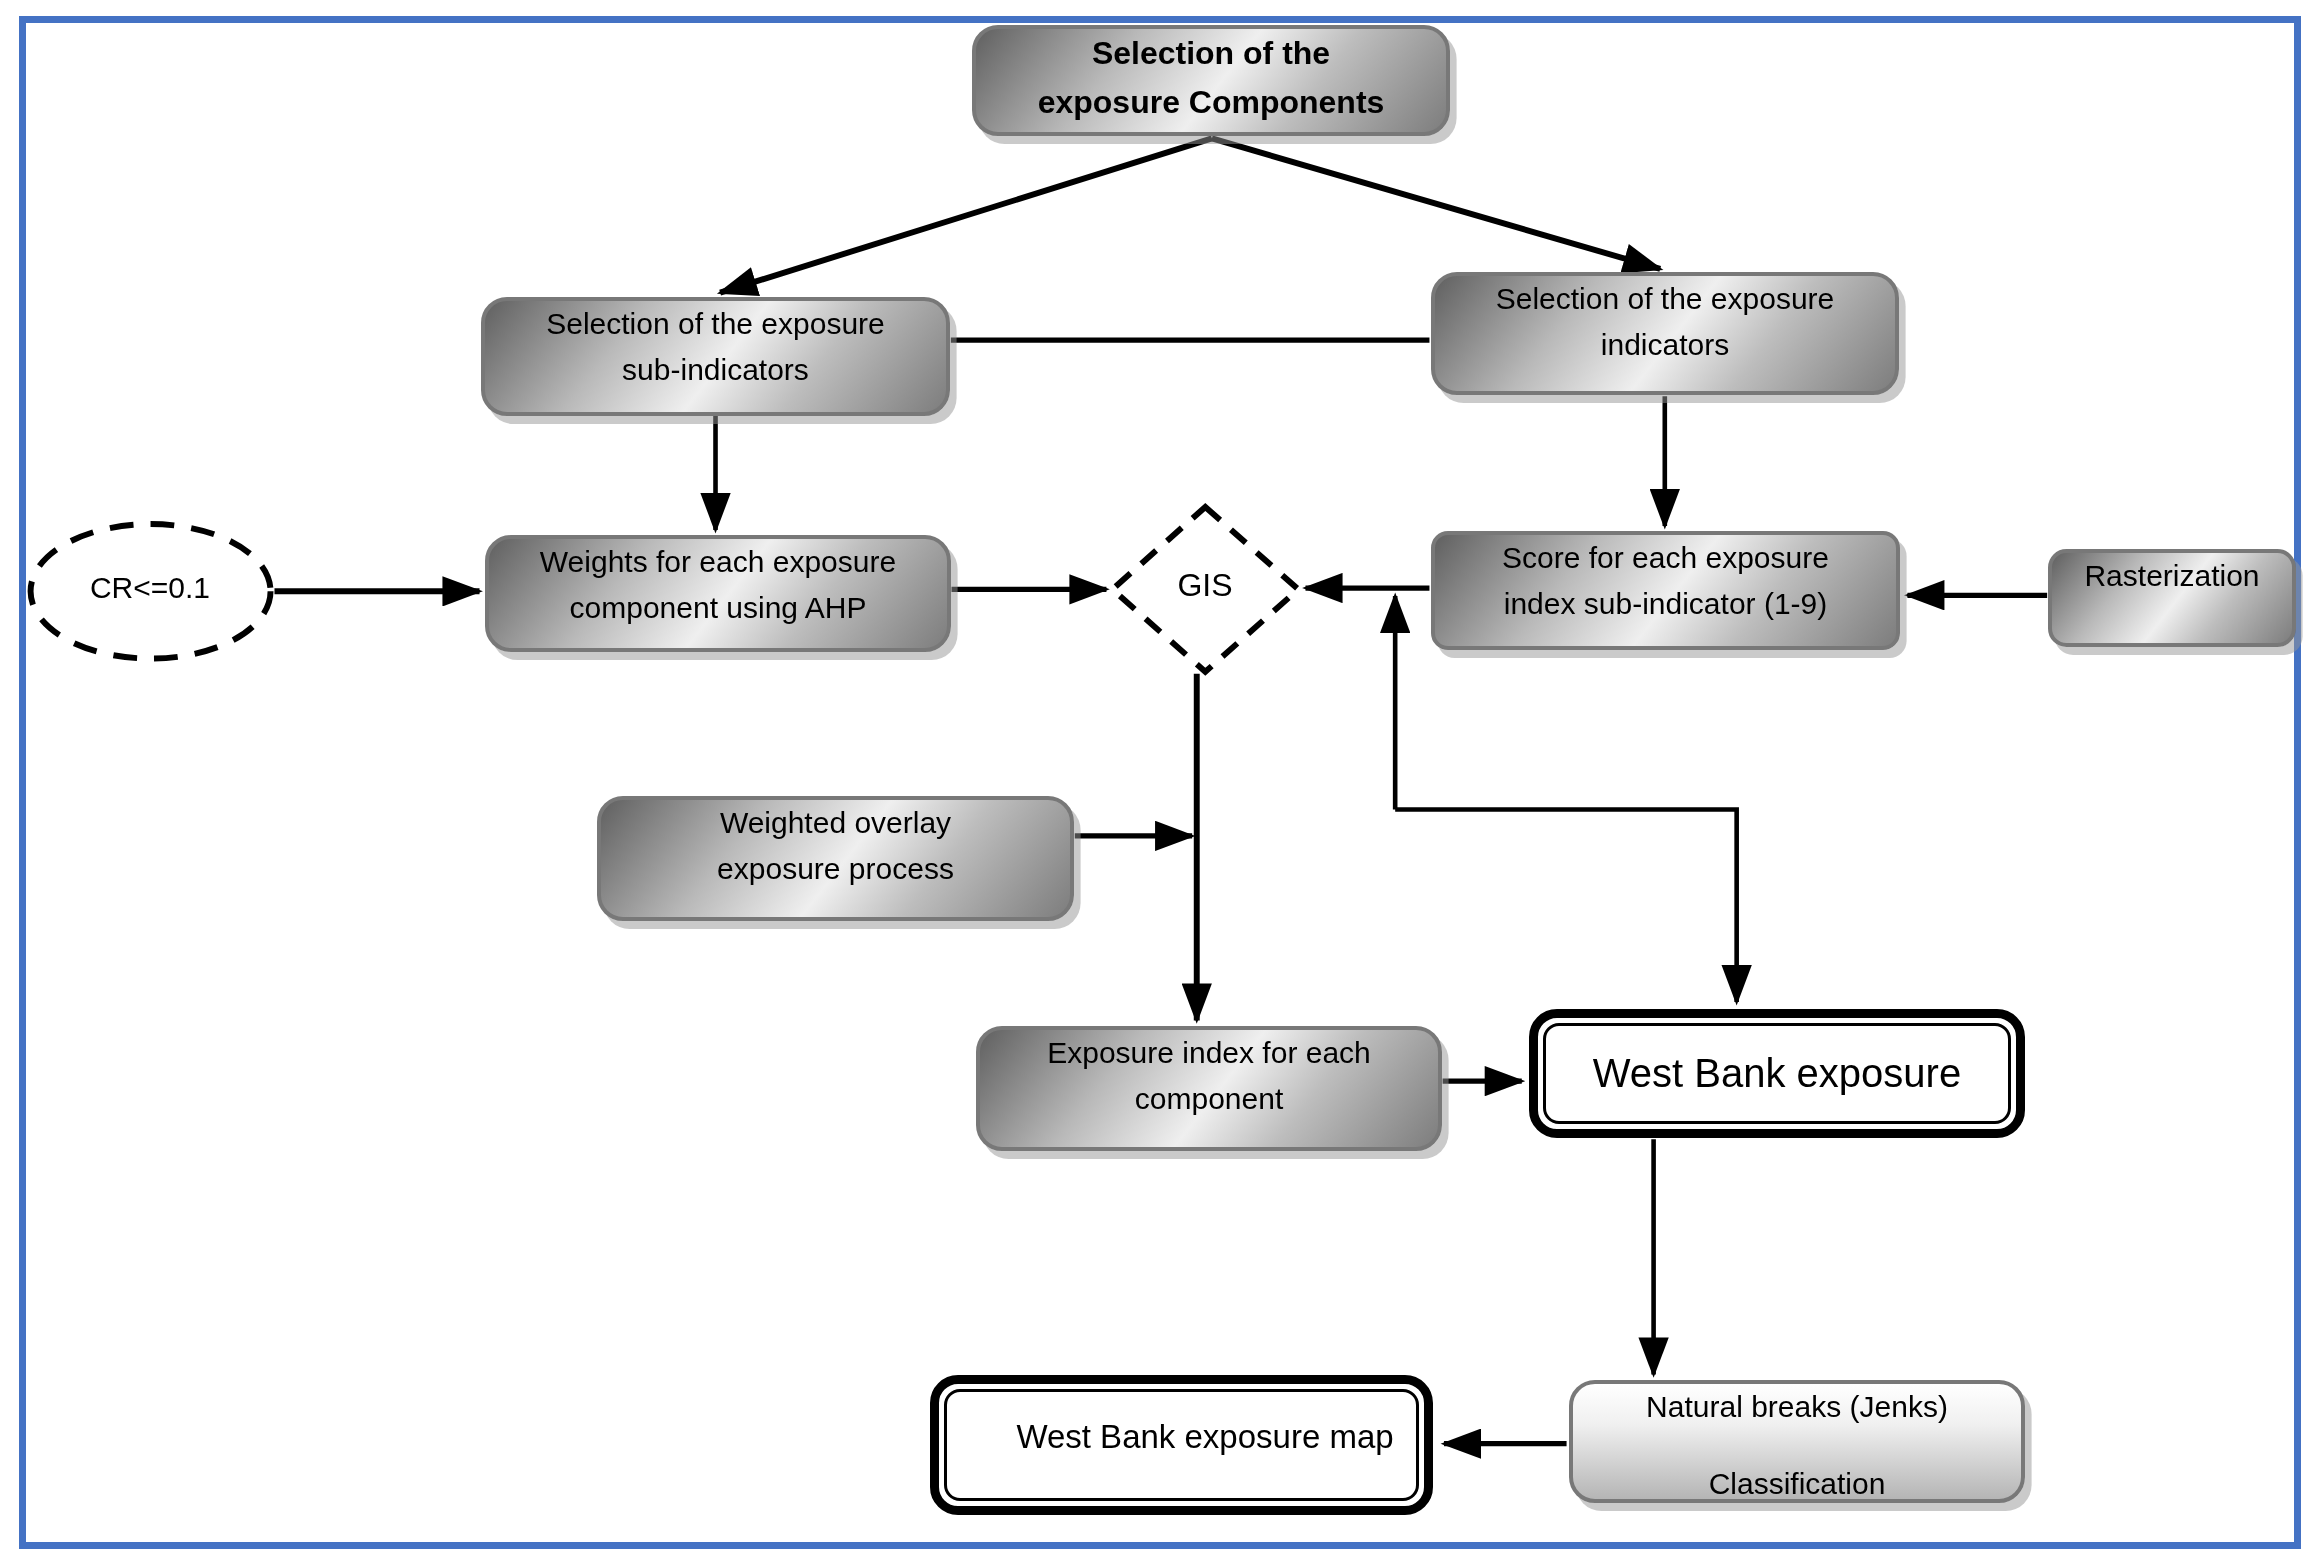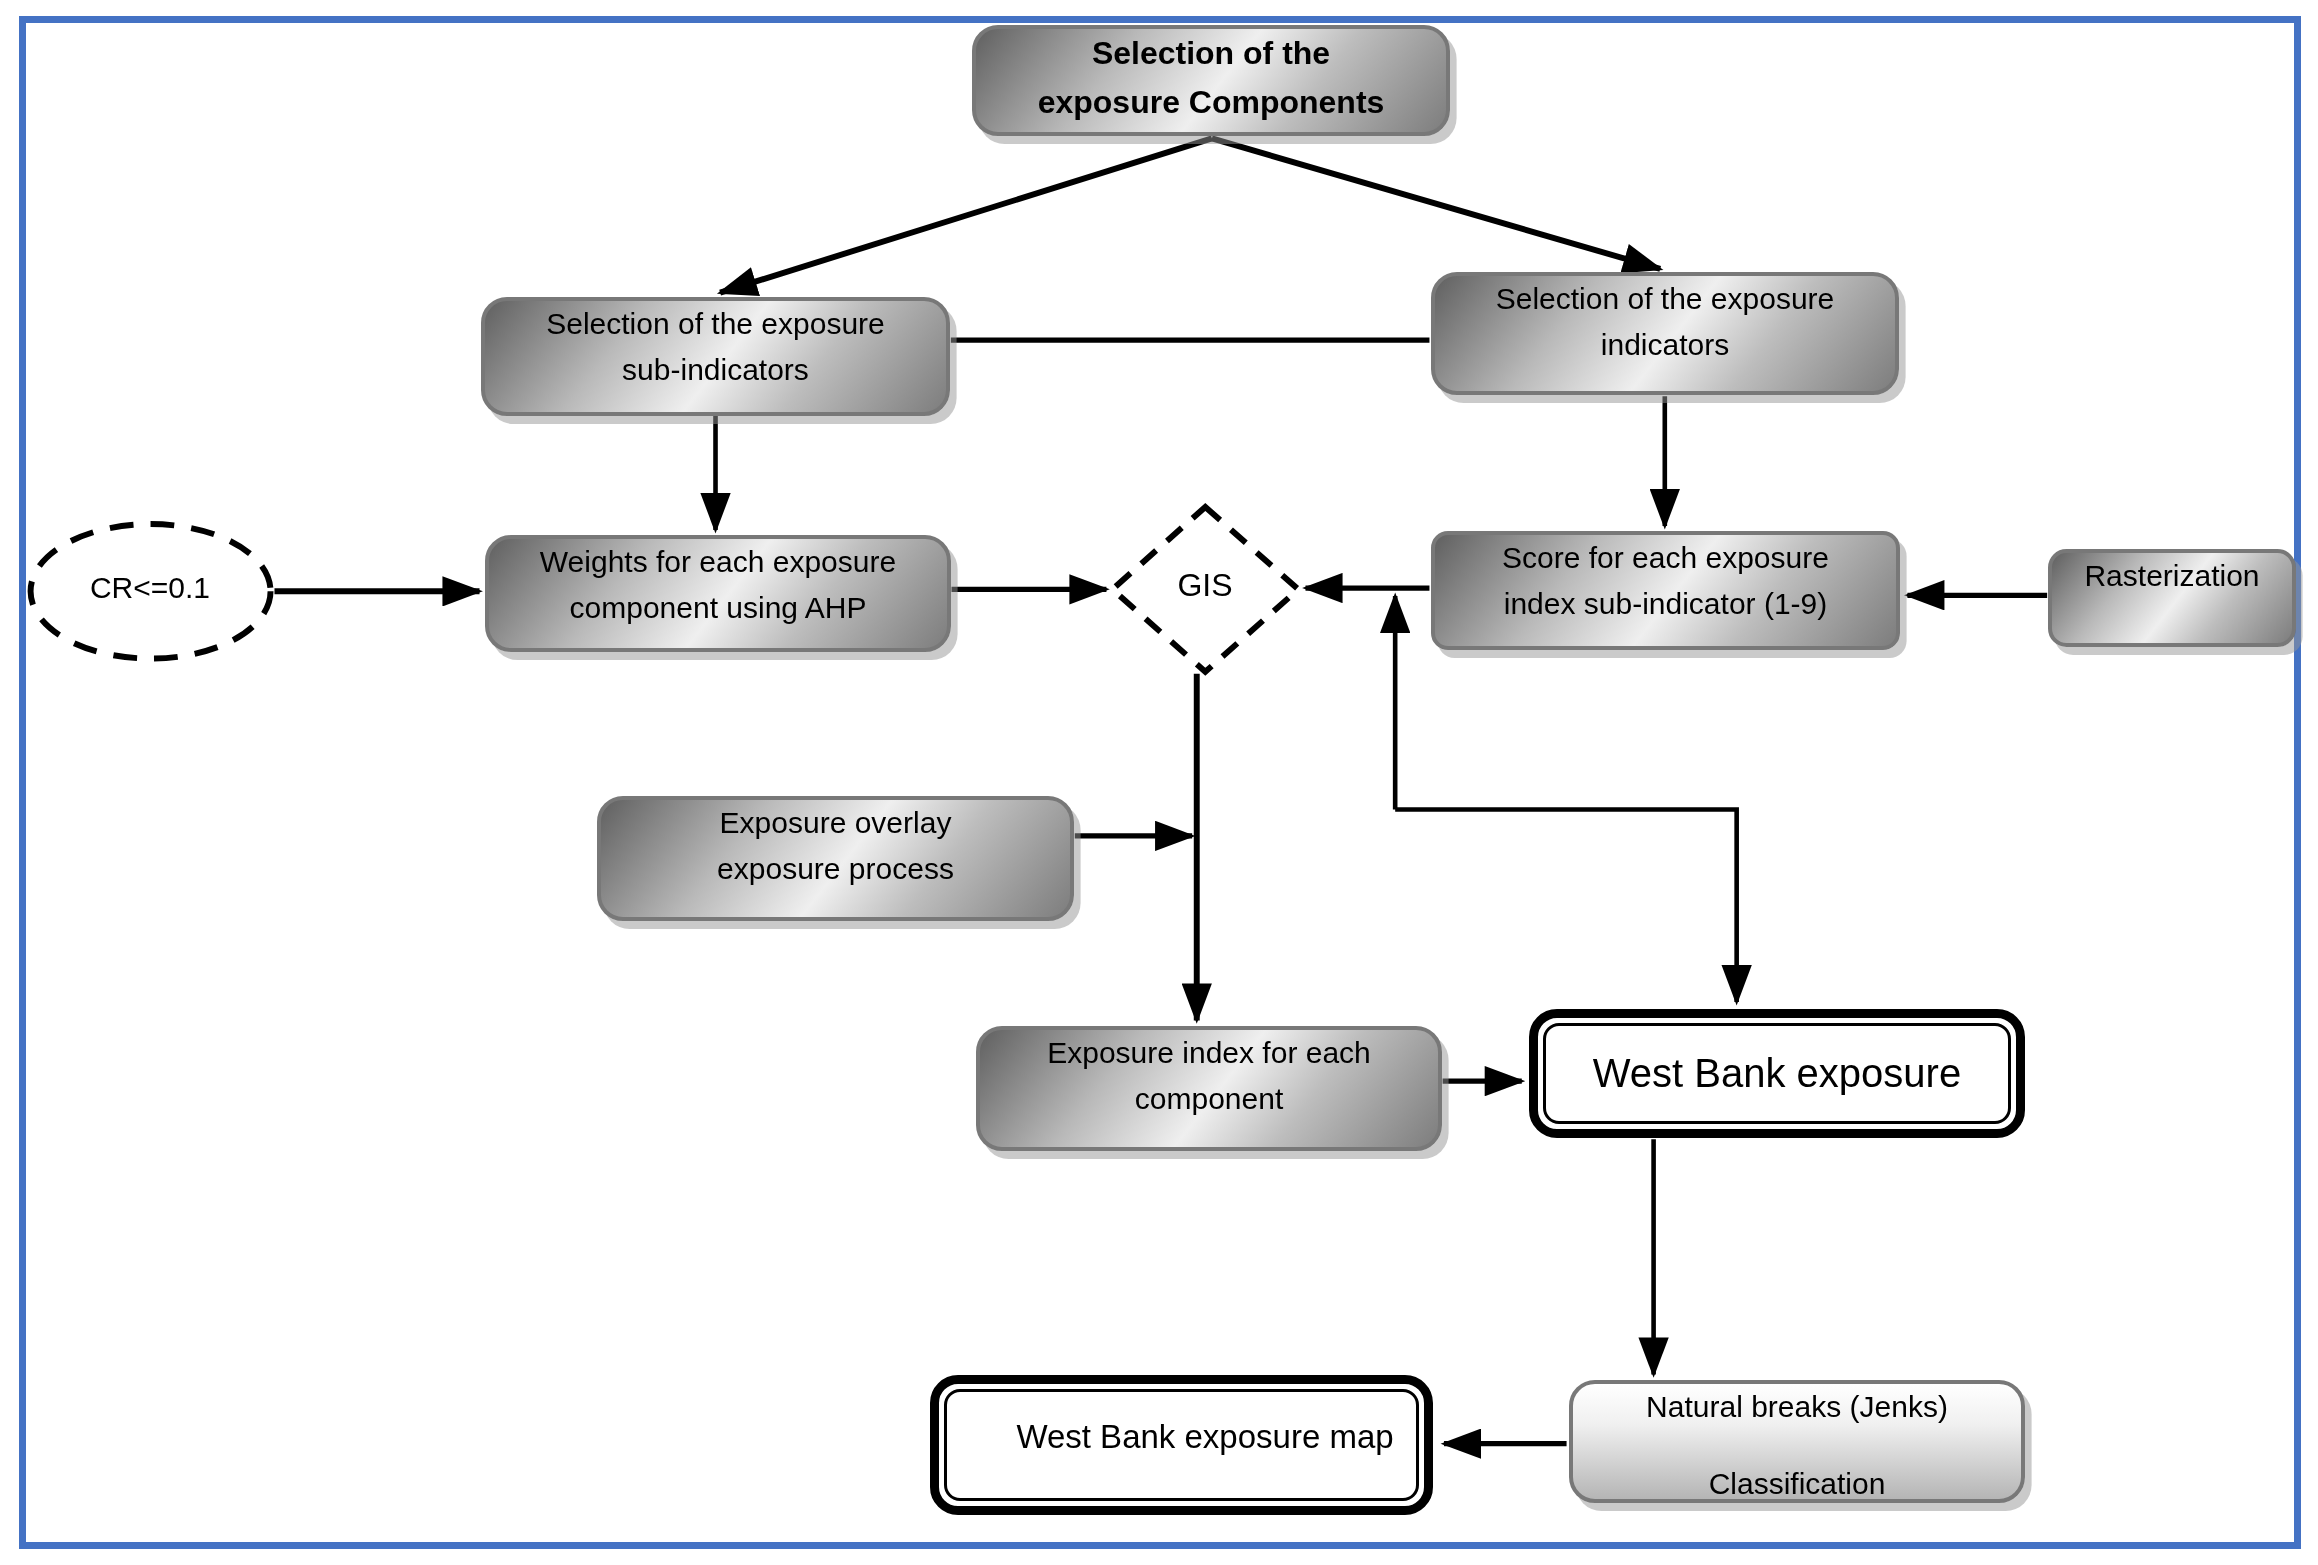--- a/index.html
+++ b/index.html
@@ -119,21 +119,21 @@
   <div class="node gray-box" style="left:1431px;top:531px;width:469px;height:119px;border-radius:17px;">
     <span class="nline">Score for each exposure</span>
     <span class="nline">index sub-indicator (1-9)</span>
   </div>
 
   <div class="node gray-box" style="left:2048px;top:549px;width:248px;height:98px;border-radius:18.5px;">
     <span class="nline">Rasterization</span>
   </div>
 
   <div class="node gray-box" style="left:597px;top:796px;width:477px;height:125px;">
-    <span class="nline">Exposure overlay</span>
+    <span class="nline">Weighted overlay</span>
     <span class="nline">exposure process</span>
   </div>
 
   <div class="node gray-box" style="left:976px;top:1026px;width:466px;height:125px;">
     <span class="nline">Exposure index for each</span>
     <span class="nline">component</span>
   </div>
 
   <div class="node double-box" style="left:1529px;top:1009px;width:496px;height:129px;">
     <div class="inner" style="padding-top:17px;">

